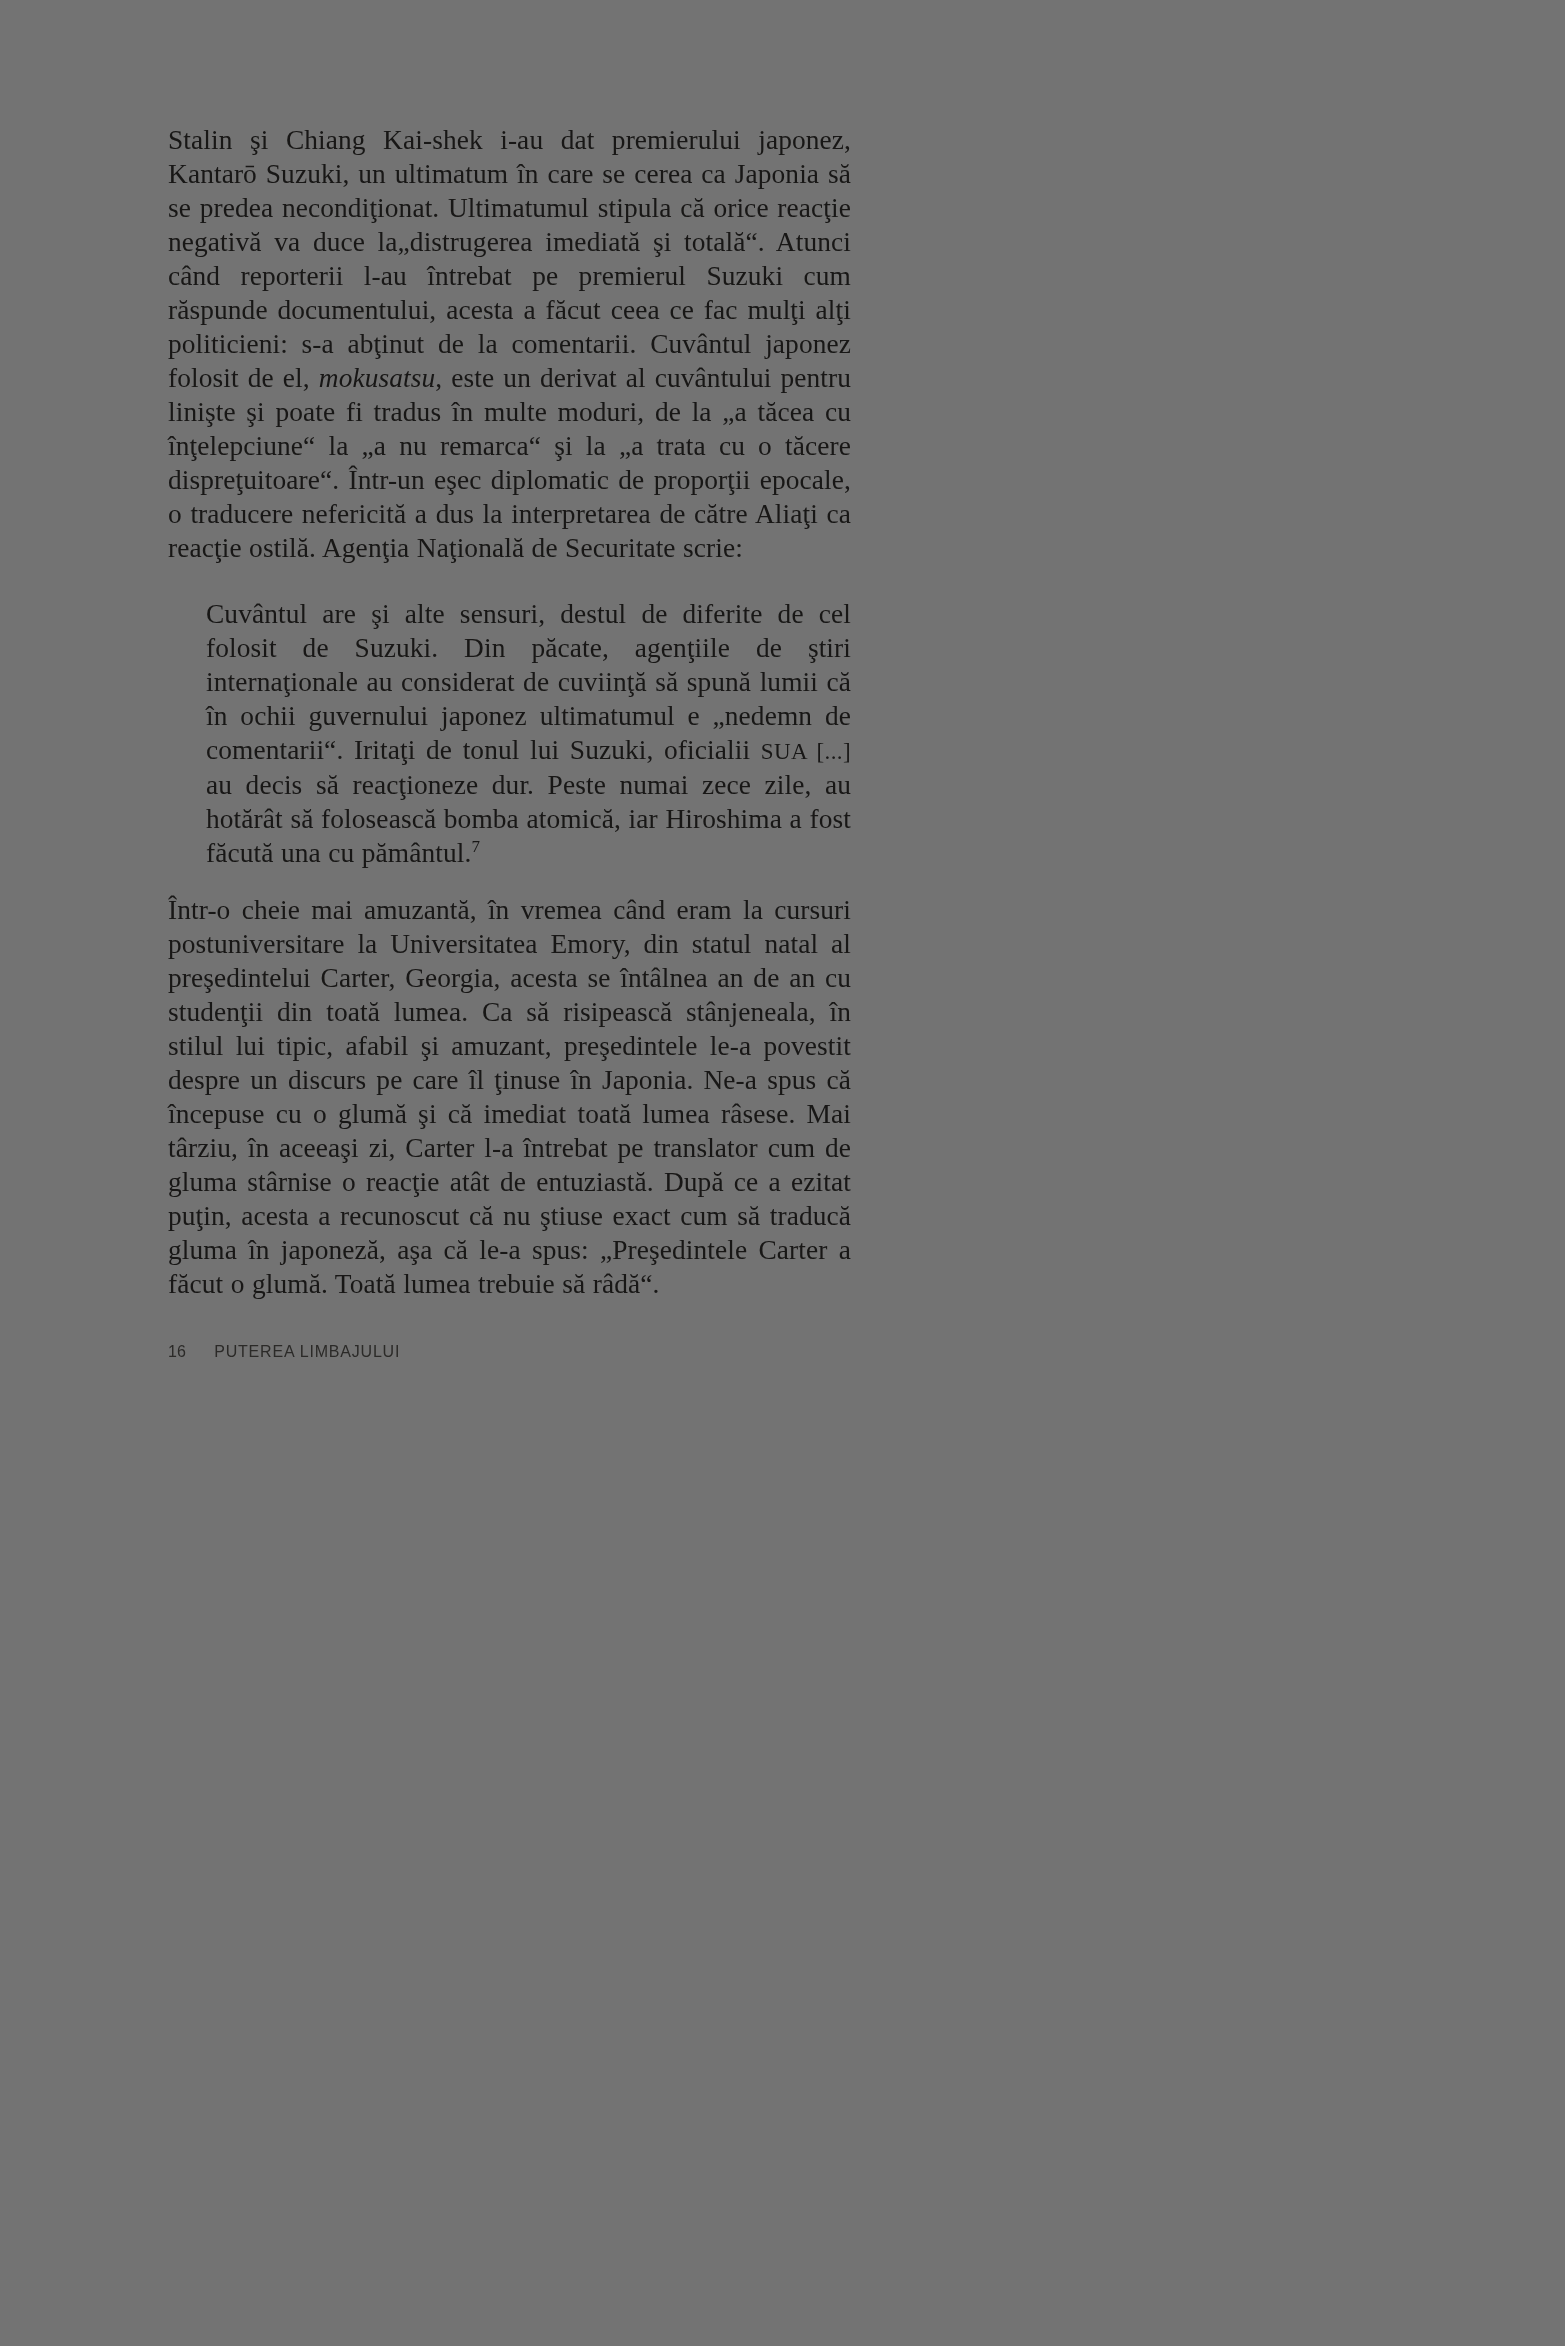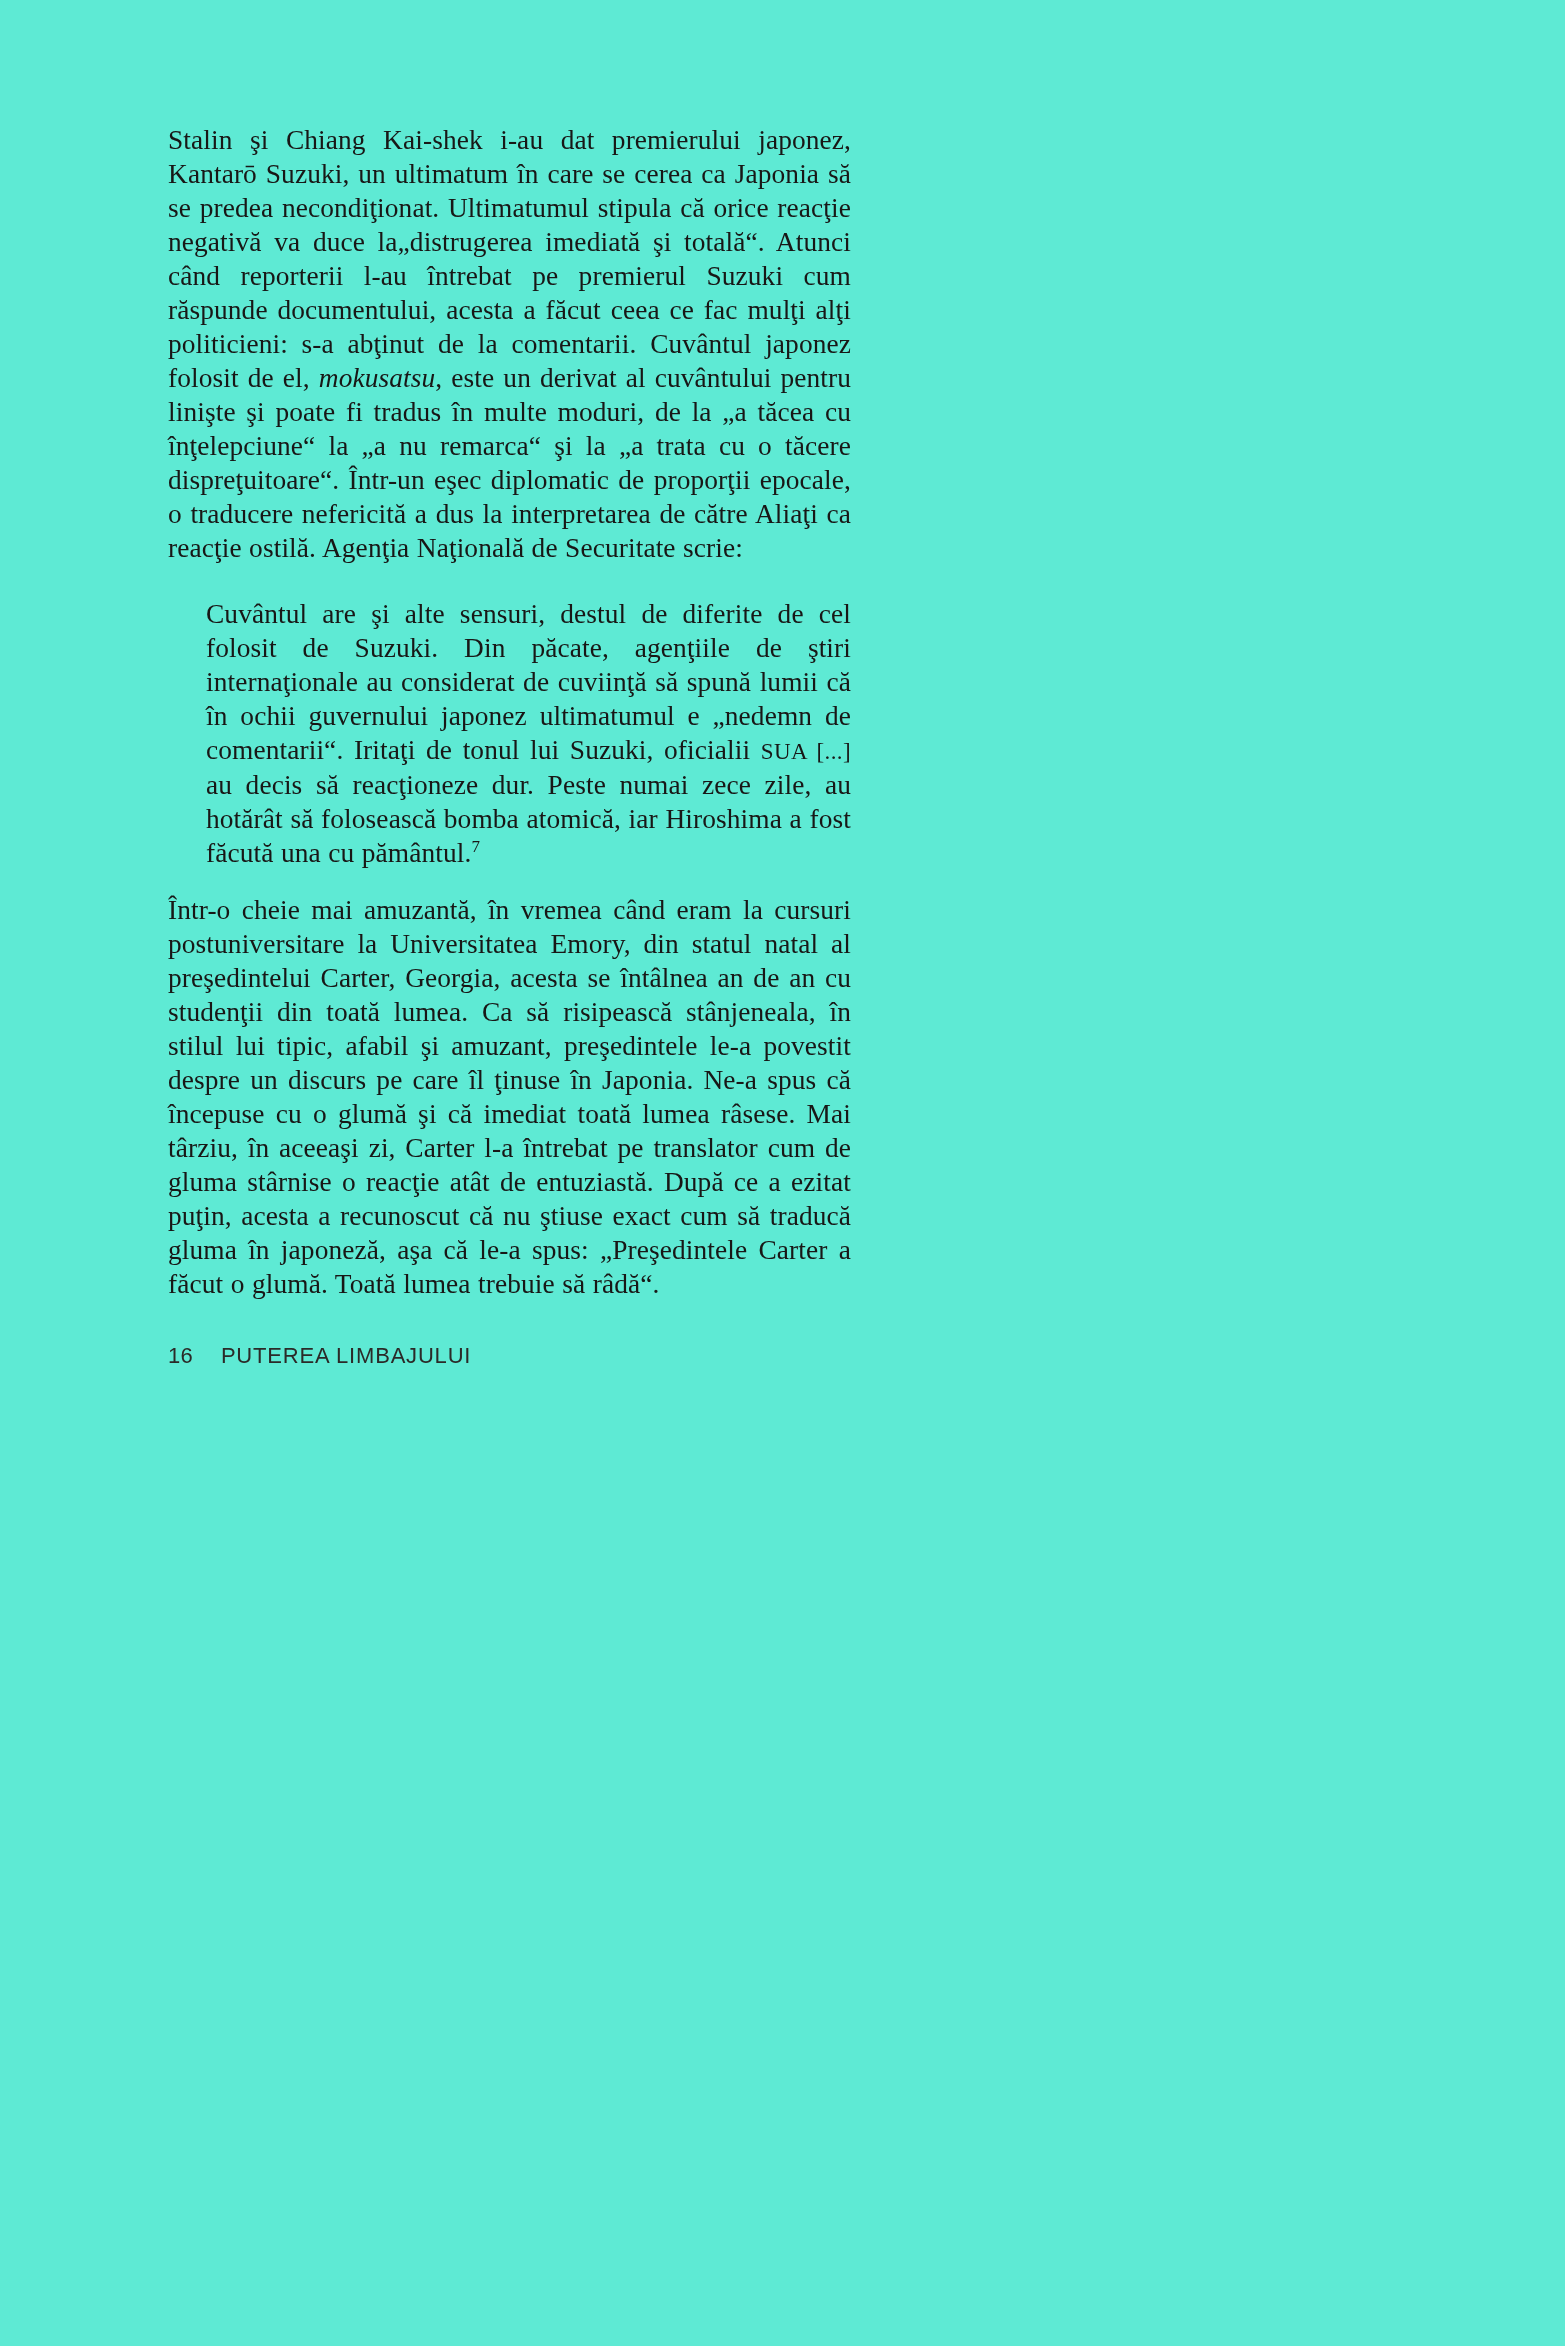--- a/index.html
+++ b/index.html
@@ -8,21 +8,21 @@
     width: 1565px;
     height: 2347px;
     background: #fdfdfb;
     font-family: "Liberation Serif", "DejaVu Serif", serif;
     color: #181716;
   }
   .page {
     position: relative;
     width: 1565px;
     height: 2347px;
-    background: #5eead4;
+    background: #737373;
     overflow: hidden;
   }
   .text-block {
     position: absolute;
     left: 168px;
     top: 123px;
     width: 683px;
   }
   .para {
     margin: 0;
@@ -47,21 +47,21 @@
     font-size: 0.62em;
     vertical-align: super;
     line-height: 0;
   }
   .footer {
     margin-top: 42px;
     display: flex;
     align-items: flex-start;
     gap: 28px;
     font-family: "Liberation Sans", "DejaVu Sans", sans-serif;
-    font-size: 22px;
+    font-size: 16px;
     color: #2b2a28;
     letter-spacing: 0.8px;
   }
   .footer .pagenum { letter-spacing: 0.2px; }
 </style>
 </head>
 <body>
 
 <div class="page">
   <div class="text-block">

